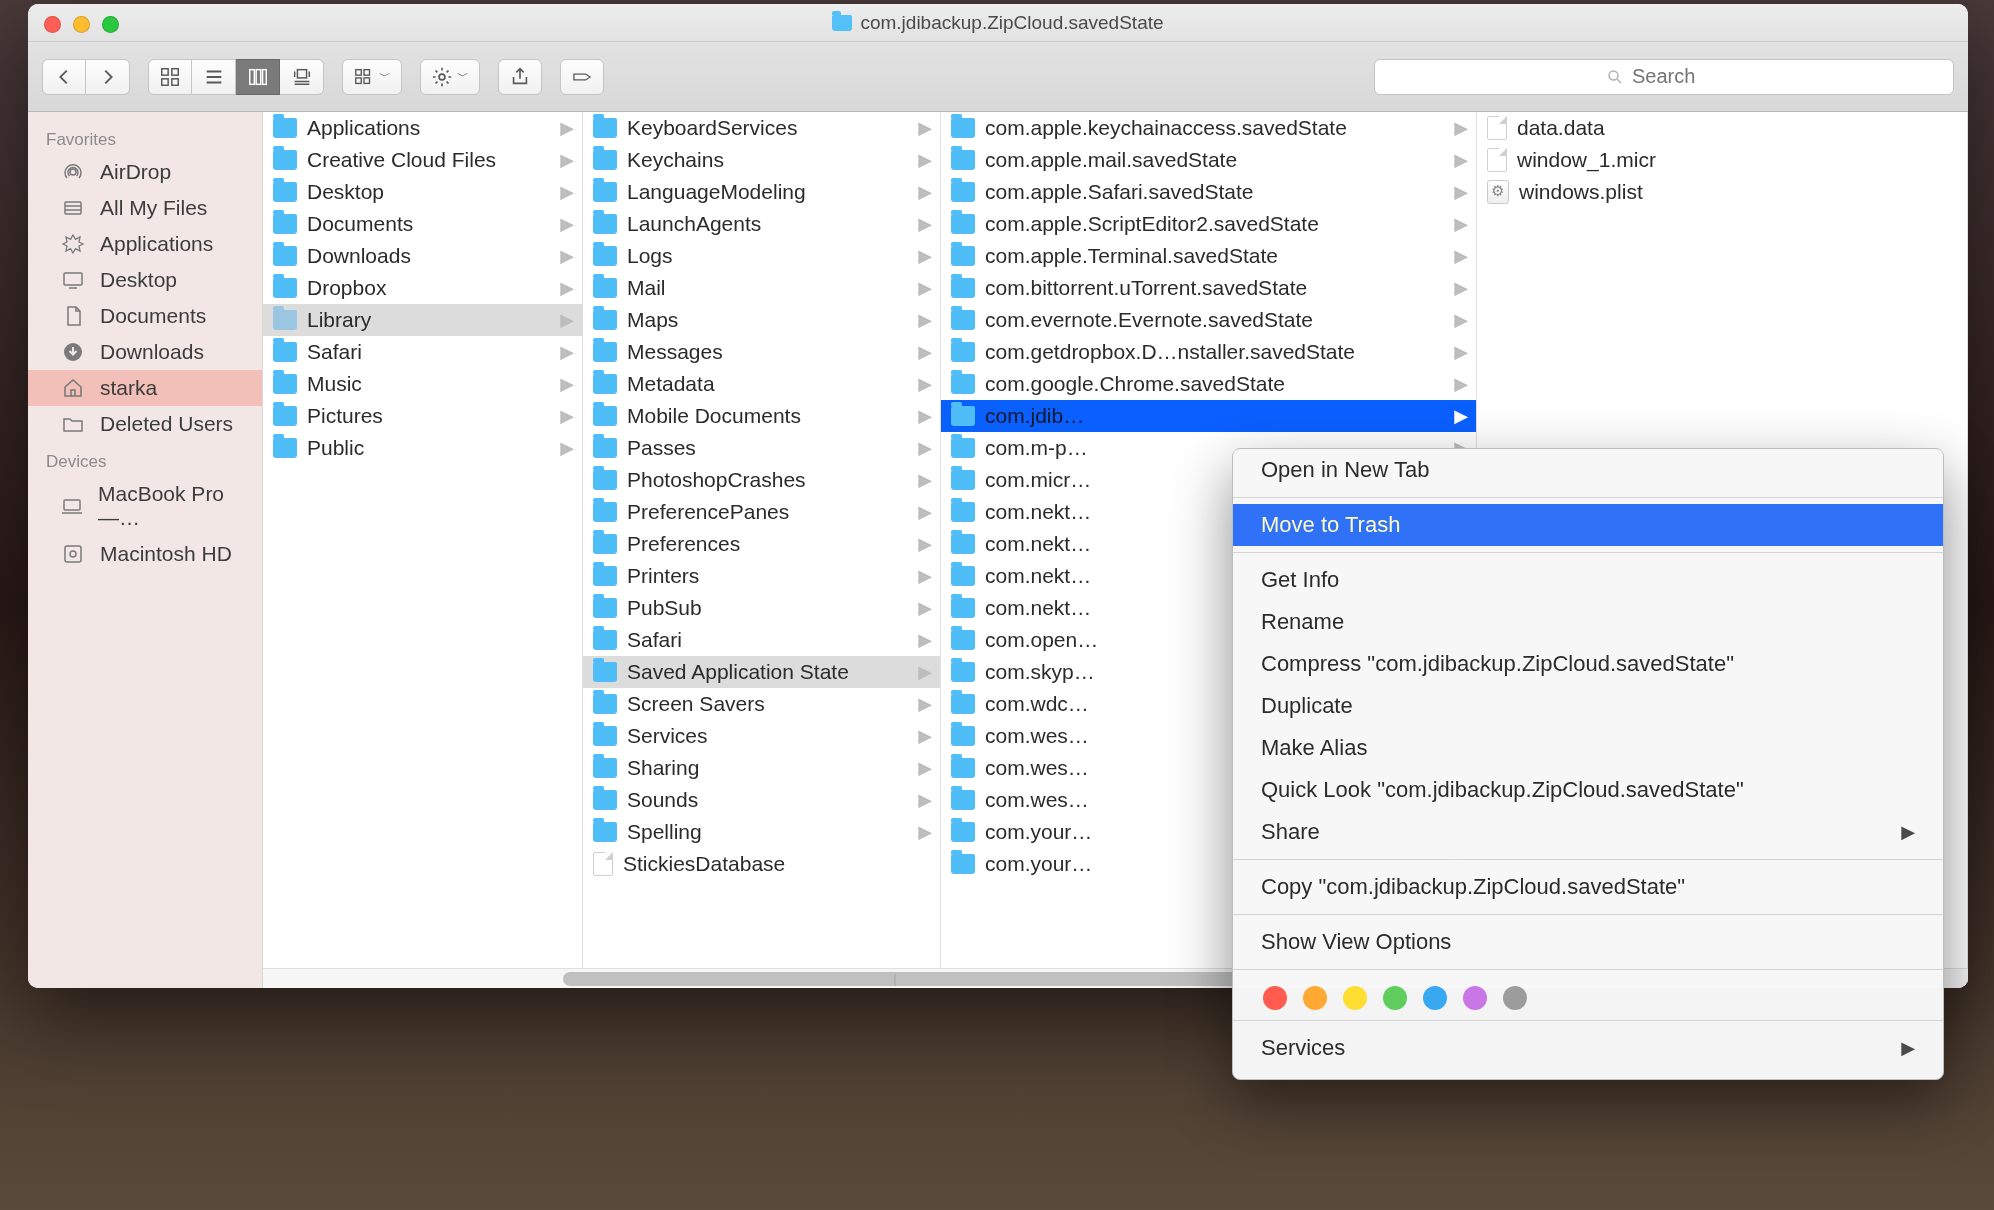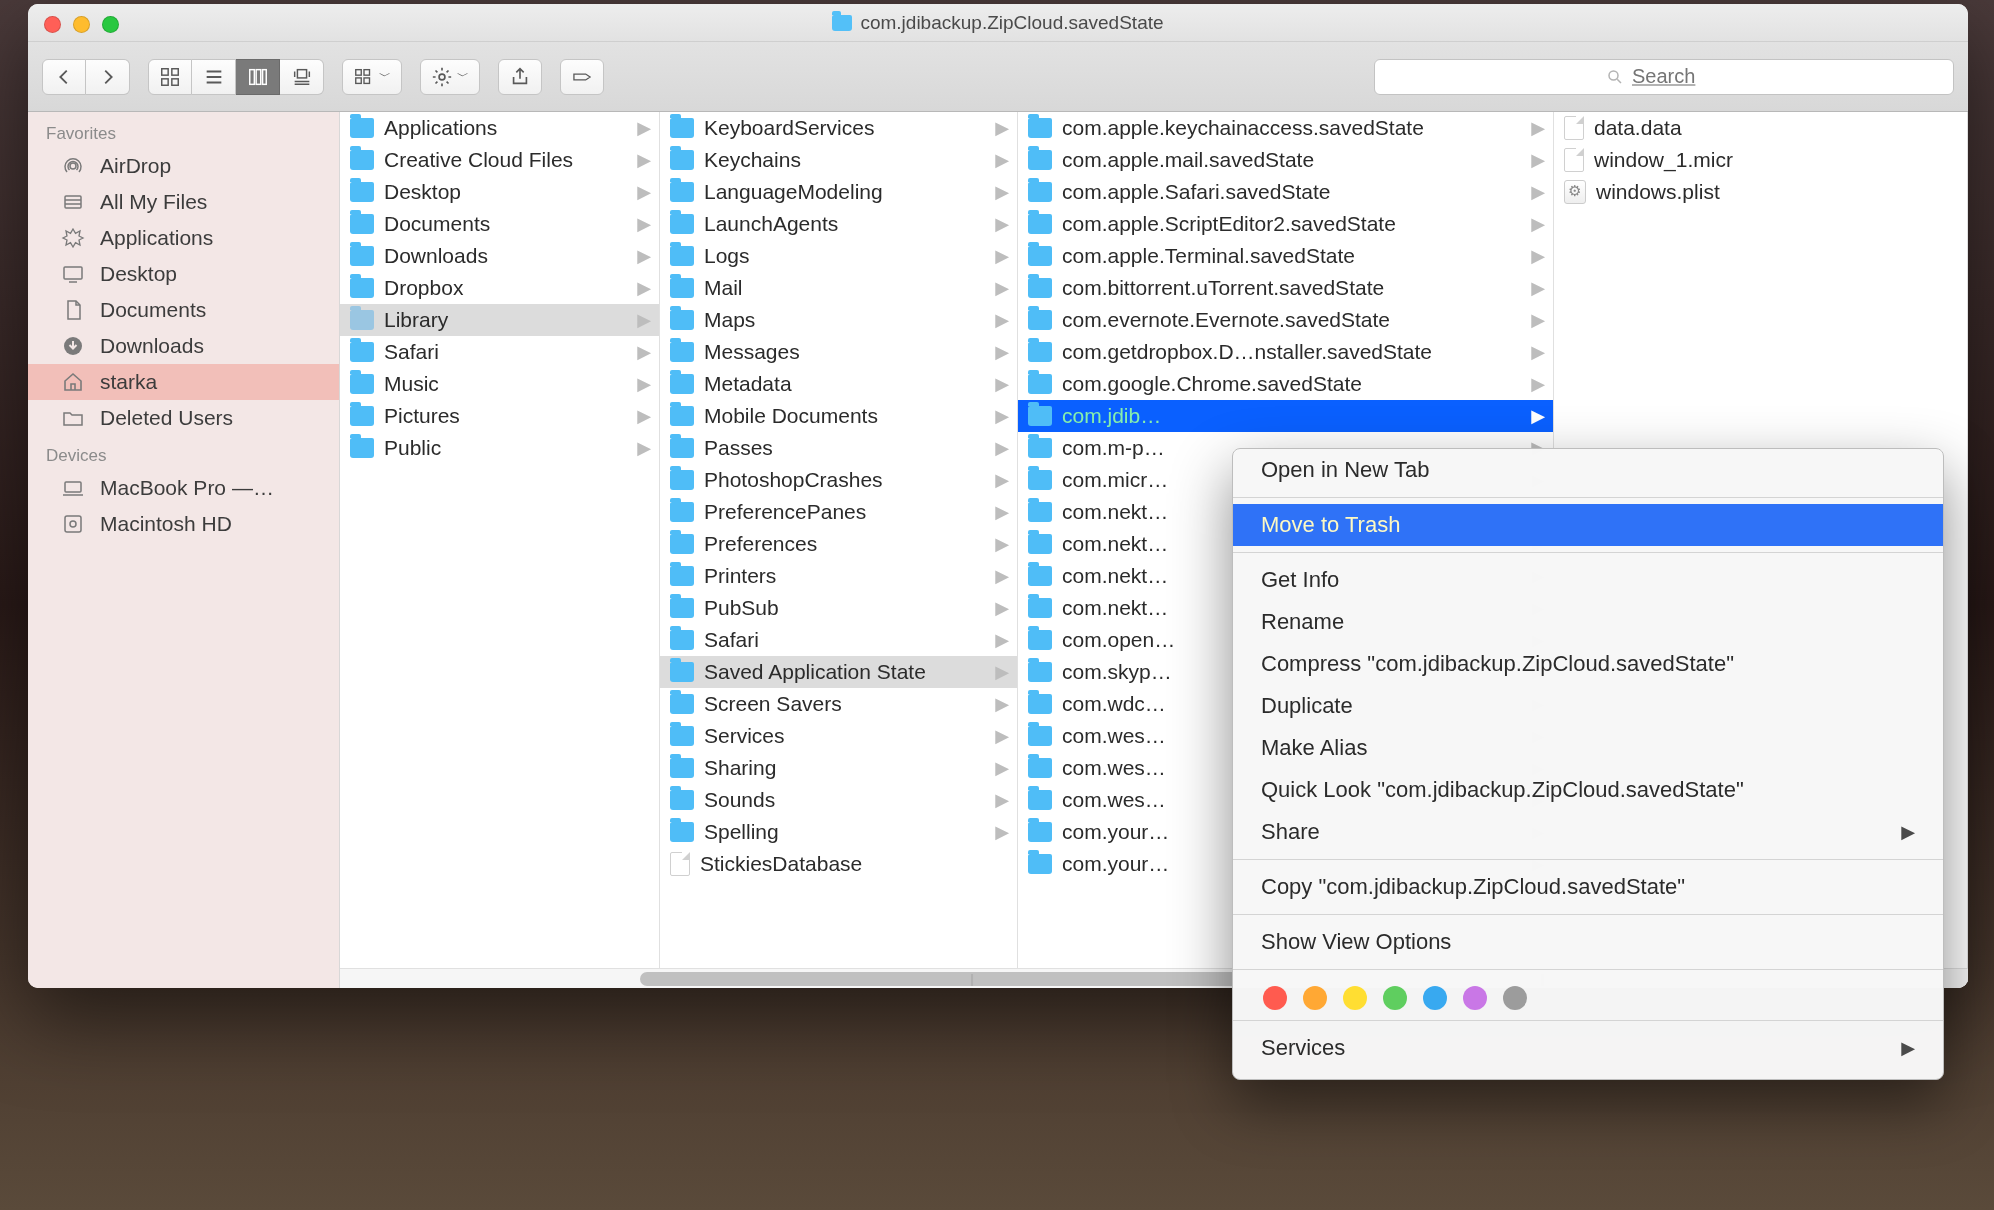--- a/index.html
+++ b/index.html
@@ -56,29 +56,29 @@
   .btn-group .tbtn + .tbtn { border-left: none; }
   .tbtn.single { border-radius: 6px; }
   .tbtn.active { background:#7a7a7a; color:#fff; border-color:#6a6a6a; }
   .tbtn svg { width: 22px; height: 22px; display:block; }
   .tbtn .chev { font-size:12px; margin-left:4px; }
   .spacer { flex:1; }
   .searchbox {
     width: 580px; height: 36px;
     background:#fff; border:1px solid #c3c3c3; border-radius:6px;
     display:flex; align-items:center; justify-content:center; gap:8px;
-    color:#b3b3b3; font-size:20px;text-decoration:underline;
+    color:#b3b3b3; font-size:20px;
   }
   .searchbox input { border:none; outline:none; font-size:20px; color:#b3b3b3; background:transparent; width:90px; }
 
   .body { flex:1; display:flex; overflow:hidden; }
   .sidebar {
-    width: 312px; background:#f3e7e6;
+    width: 235px; background:#f3e7e6;
     border-right: 1px solid #d8d8d8;
-    padding-top: 2px;
+    padding-top: 8px;
     font-size: 21px;
     overflow:auto;
   }
   .sb-header { color:#8b8b8b; font-size:17px; padding: 10px 18px 4px; font-weight:500; }
   .sb-item { display:flex; align-items:center; gap:14px; padding: 6px 18px 6px 32px; color:#3c3c3c; }
   .sb-item.selected { background:#f2bfb9; }
   .sb-icon { width:26px; height:22px; display:flex; align-items:center; justify-content:center; color:#7a7a7a; }
   .sb-icon svg { width:24px; height:24px; }
 
   .columns { flex:1; display:flex; overflow:hidden; background:#fff; position:relative; }
@@ -86,21 +86,21 @@
   .col.c1 { width: 320px; }
   .col.c2 { width: 358px; }
   .col.c3 { width: 536px; }
   .col.c4 { flex:1; }
   .row { display:flex; align-items:center; padding: 4px 8px 4px 10px; position:relative; white-space:nowrap; }
   .row .label { flex:1; overflow:hidden; text-overflow:ellipsis; color:#2b2b2b; }
   .row .arrow { color:#bdbdbd; font-size:18px; padding-left:6px; }
   .row.selected-dim { background:#dcdcdc; }
   .row.selected-dim .label { color:#2b2b2b; }
   .row.selected-active { background:#0a60ff; }
-  .row.selected-active .label { color:#86efac; }
+  .row.selected-active .label { color:#0f172a; }
   .row.selected-active .arrow { color:#fff; }
   .folder-ico { width:24px; height:20px; background:#4fbdf7; border-radius:2px 2px 3px 3px; position:relative; margin-right:10px; flex:0 0 24px; }
   .folder-ico::before { content:""; position:absolute; top:-4px; left:0; width:11px; height:4px; background:#4fbdf7; border-radius:2px 2px 0 0; }
   .folder-ico.dim { background:#9ac6e2; }
   .folder-ico.dim::before { background:#9ac6e2; }
   .file-ico { width:20px; height:24px; border:1px solid #d0d0d0; background:#fff; margin-right:10px; flex:0 0 20px; border-radius:2px; position:relative; }
   .file-ico::after { content:""; position:absolute; right:-1px; top:-1px; width:8px; height:8px; background:linear-gradient(135deg,#fff 49%, #d0d0d0 51%); }
   .plist-ico { width:22px; height:24px; margin-right:10px; flex:0 0 22px; background: linear-gradient(#fff,#eee); border:1px solid #ccc; border-radius:3px; position:relative; }
   .plist-ico::before { content:"⚙"; position:absolute; left:3px; top:1px; font-size:15px; color:#888; }
 

